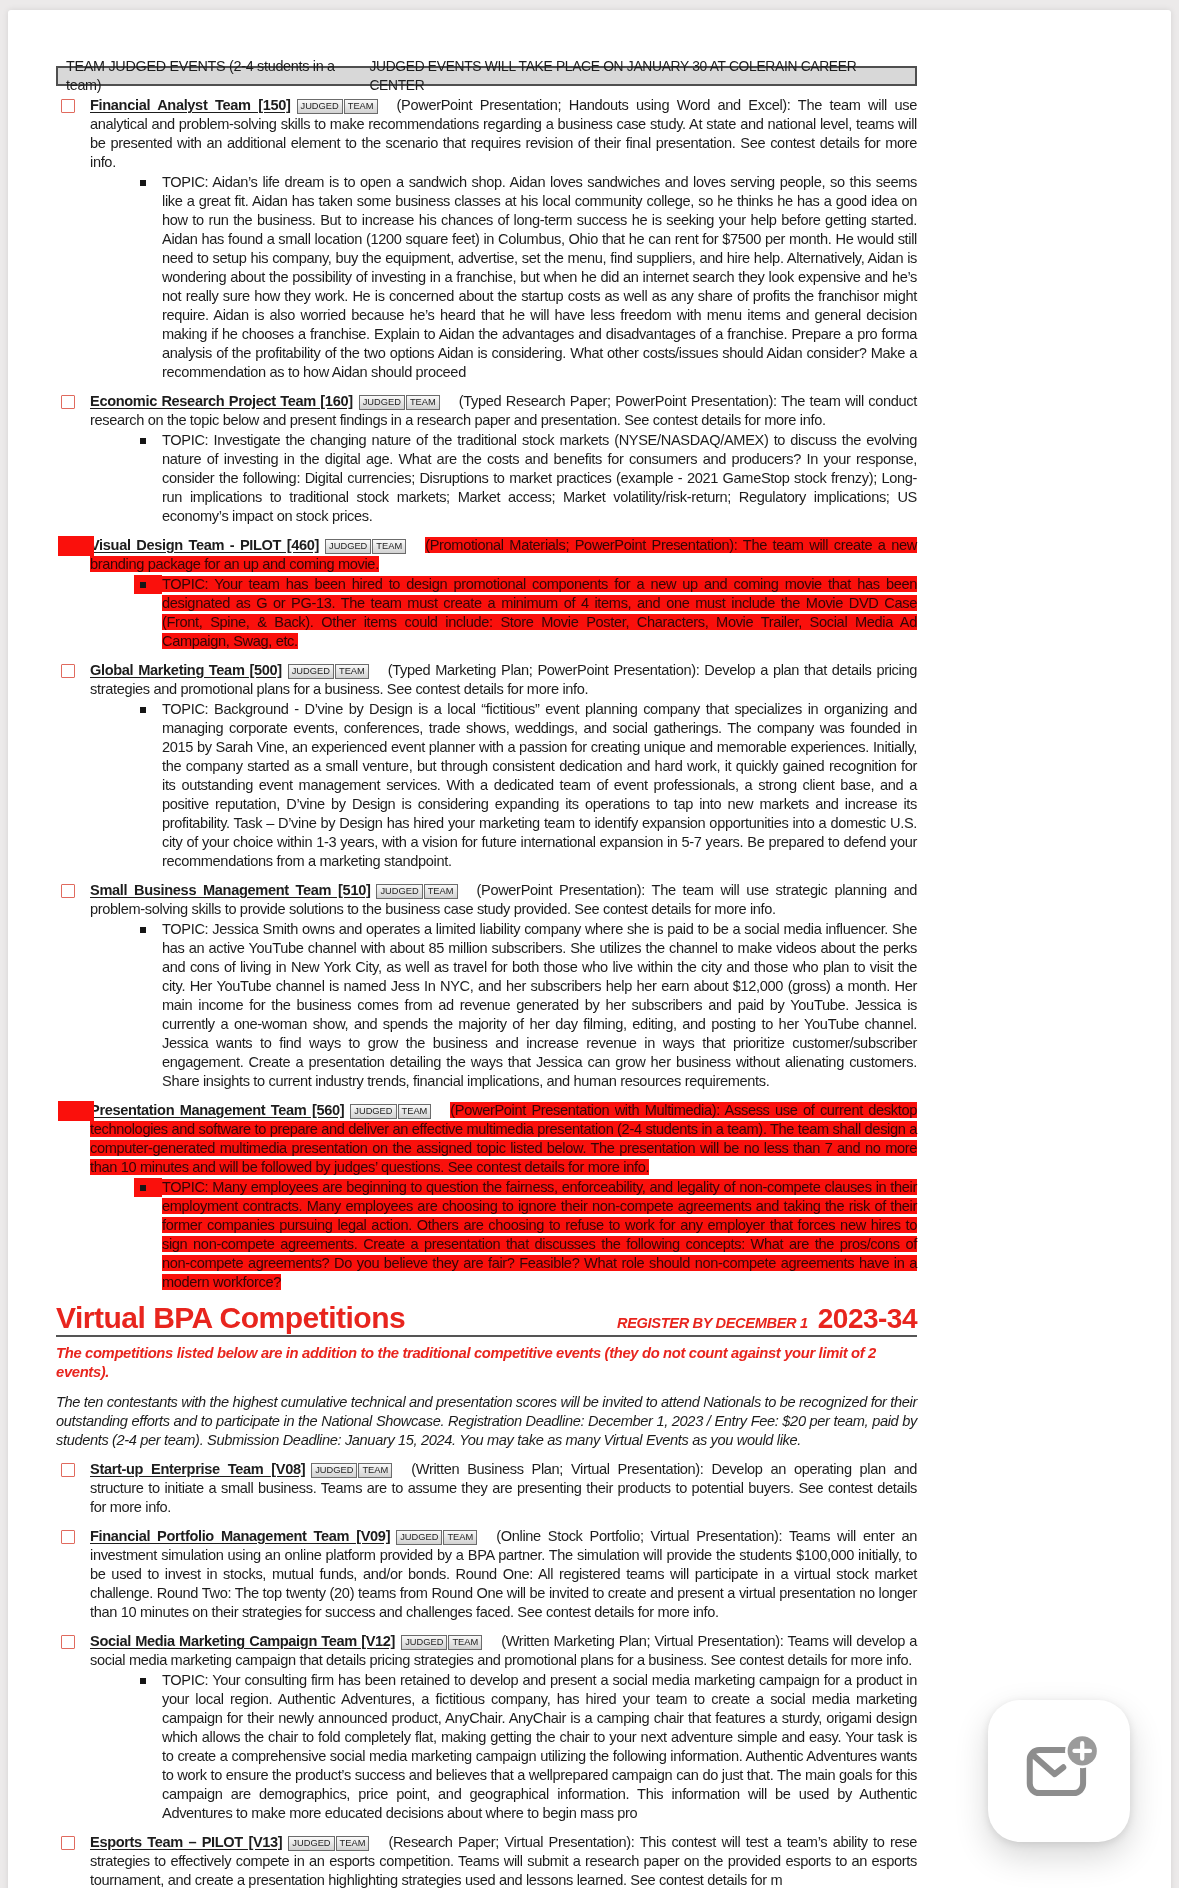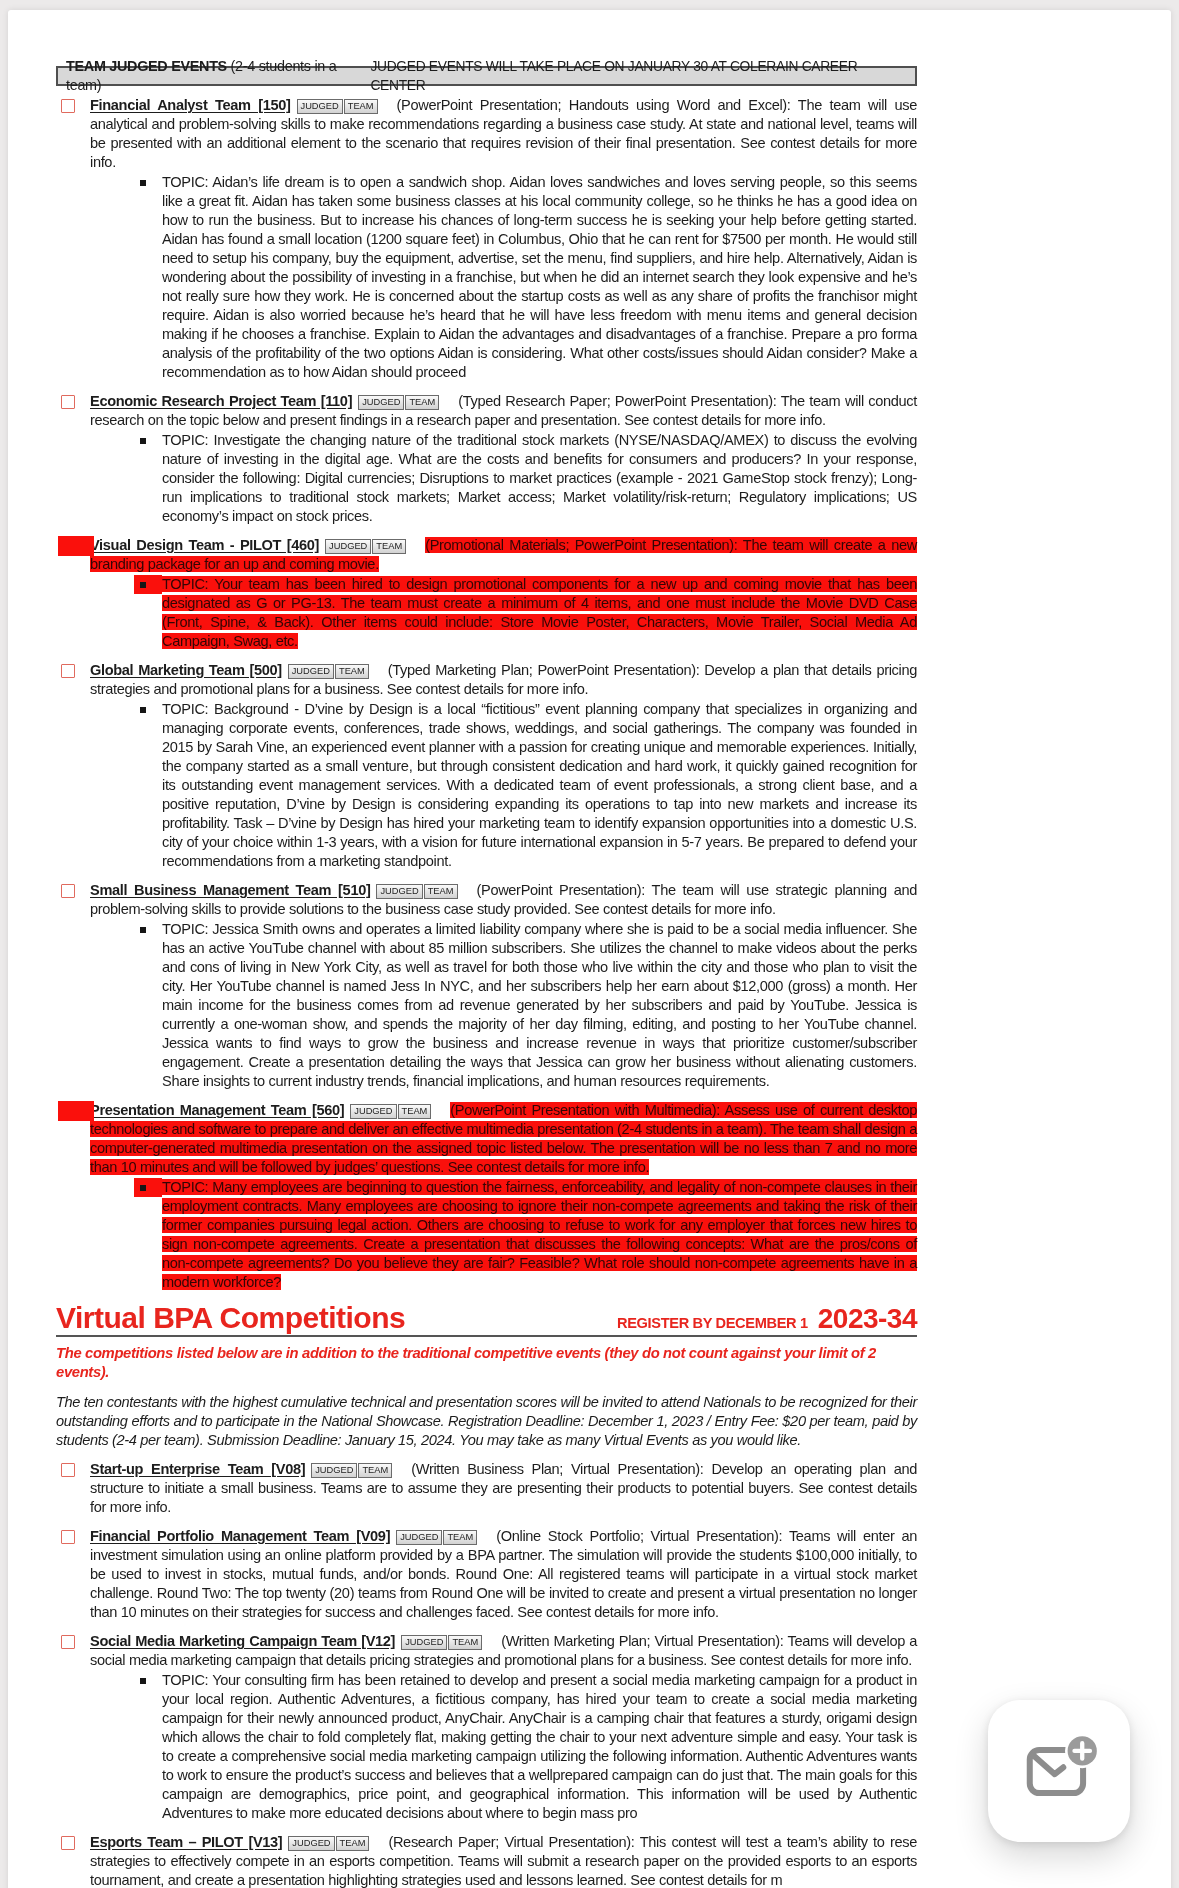--- a/index.html
+++ b/index.html
@@ -18,21 +18,21 @@
     position:absolute;left:48px;top:56px;width:861px;
     font-size:14.6px;line-height:19px;letter-spacing:-0.35px;color:#1d1d1d;
   }
   
   .bar{
     display:flex;justify-content:space-between;align-items:center;
     background:#d8d8d8;border:2px solid #4f4f4f;
     padding:1px 8px;height:20px;box-sizing:border-box;
     font-size:14.4px;letter-spacing:-0.3px;
   }
-  .bar .bleft b{font-weight:bold;}
+  .bar .bleft b{font-weight:normal;}
   .bar .bright{font-size:13.8px;}
   
   .event{position:relative;padding-left:34px;margin-top:10px;text-align:justify;}
   .checkbox{
     position:absolute;left:5px;top:3px;width:12px;height:12px;
     border:1.7px solid #e06a5e;border-radius:1px;background:#fff;z-index:1;
   }
   .redblock{
     position:absolute;left:2px;top:0;width:36px;height:20px;
     background:var(--hl);z-index:0;
@@ -49,21 +49,21 @@
   .bullet{position:absolute;left:50px;top:7px;width:6px;height:6px;background:#161616;z-index:1;}
   :root{--hl:#fa100c;}
   .hl{background:var(--hl);color:#330505;}
   .hlrow .topic::before{
     content:"";position:absolute;left:44px;top:0;width:28px;height:19px;background:var(--hl);
   }
   
   .vheadrow{display:flex;justify-content:space-between;align-items:baseline;margin-top:16px;}
   .vtitle{font-size:30px;font-weight:bold;color:#e8251e;letter-spacing:-0.5px;}
   .vright{display:flex;align-items:baseline;gap:10px;}
-  .vreg{font-size:14.6px;font-weight:bold;color:#e8251e;}
+  .vreg{font-size:14.6px;font-weight:bold;color:#e8251e;font-style:italic;}
   .vyear{font-size:28px;font-weight:bold;color:#e8251e;letter-spacing:-0.5px;}
   .rule{border:none;border-top:2.4px solid #555;margin:2px 0 0 0;}
   .rednote{color:#e8251e;font-style:italic;font-weight:600;margin-top:7px;font-size:14.8px;}
   .vbar{margin-top:14px;}
   .intro{font-style:italic;margin-top:11px;font-weight:500;text-align:justify;}
   
   .float-card{
     position:absolute;left:988px;top:1700px;width:142px;height:142px;
     background:#fff;border-radius:32px;z-index:5;
     box-shadow:0 2px 8px rgba(0,0,0,.10),0 14px 34px rgba(0,0,0,.16);
@@ -82,21 +82,21 @@
   </div>
 
   <div class="event">
     <span class="checkbox"></span>
     <span class="etitle">Financial Analyst Team [150]</span><span class="badge">JUDGED</span><span class="badge">TEAM</span><span>(PowerPoint Presentation; Handouts using Word and Excel): The team will use analytical and problem-solving skills to make recommendations regarding a business case study. At state and national level, teams will be presented with an additional element to the scenario that requires revision of their final presentation. See contest details for more info.</span>
     <div class="topic"><span class="bullet"></span><span>TOPIC: Aidan’s life dream is to open a sandwich shop. Aidan loves sandwiches and loves serving people, so this seems like a great fit. Aidan has taken some business classes at his local community college, so he thinks he has a good idea on how to run the business. But to increase his chances of long-term success he is seeking your help before getting started. Aidan has found a small location (1200 square feet) in Columbus, Ohio that he can rent for $7500 per month. He would still need to setup his company, buy the equipment, advertise, set the menu, find suppliers, and hire help. Alternatively, Aidan is wondering about the possibility of investing in a franchise, but when he did an internet search they look expensive and he’s not really sure how they work. He is concerned about the startup costs as well as any share of profits the franchisor might require. Aidan is also worried because he’s heard that he will have less freedom with menu items and general decision making if he chooses a franchise. Explain to Aidan the advantages and disadvantages of a franchise. Prepare a pro forma analysis of the profitability of the two options Aidan is considering. What other costs/issues should Aidan consider? Make a recommendation as to how Aidan should proceed</span></div>
   </div>
 
   <div class="event">
     <span class="checkbox"></span>
-    <span class="etitle">Economic Research Project Team [110]</span><span class="badge">JUDGED</span><span class="badge">TEAM</span><span>(Typed Research Paper; PowerPoint Presentation): The team will conduct research on the topic below and present findings in a research paper and presentation. See contest details for more info.</span>
+    <span class="etitle">Economic Research Project Team [160]</span><span class="badge">JUDGED</span><span class="badge">TEAM</span><span>(Typed Research Paper; PowerPoint Presentation): The team will conduct research on the topic below and present findings in a research paper and presentation. See contest details for more info.</span>
     <div class="topic"><span class="bullet"></span><span>TOPIC: Investigate the changing nature of the traditional stock markets (NYSE/NASDAQ/AMEX) to discuss the evolving nature of investing in the digital age. What are the costs and benefits for consumers and producers? In your response, consider the following: Digital currencies; Disruptions to market practices (example - 2021 GameStop stock frenzy); Long-run implications to traditional stock markets; Market access; Market volatility/risk-return; Regulatory implications; US economy’s impact on stock prices.</span></div>
   </div>
 
   <div class="event hlrow">
     <span class="redblock"></span>
     <span class="etitle">Visual Design Team - PILOT [460]</span><span class="badge">JUDGED</span><span class="badge">TEAM</span><span class="hl">(Promotional Materials; PowerPoint Presentation): The team will create a new branding package for an up and coming movie.</span>
     <div class="topic"><span class="bullet"></span><span class="hl">TOPIC: Your team has been hired to design promotional components for a new up and coming movie that has been designated as G or PG-13. The team must create a minimum of 4 items, and one must include the Movie DVD Case (Front, Spine, &amp; Back). Other items could include: Store Movie Poster, Characters, Movie Trailer, Social Media Ad Campaign, Swag, etc.</span></div>
   </div>
 
   <div class="event">

